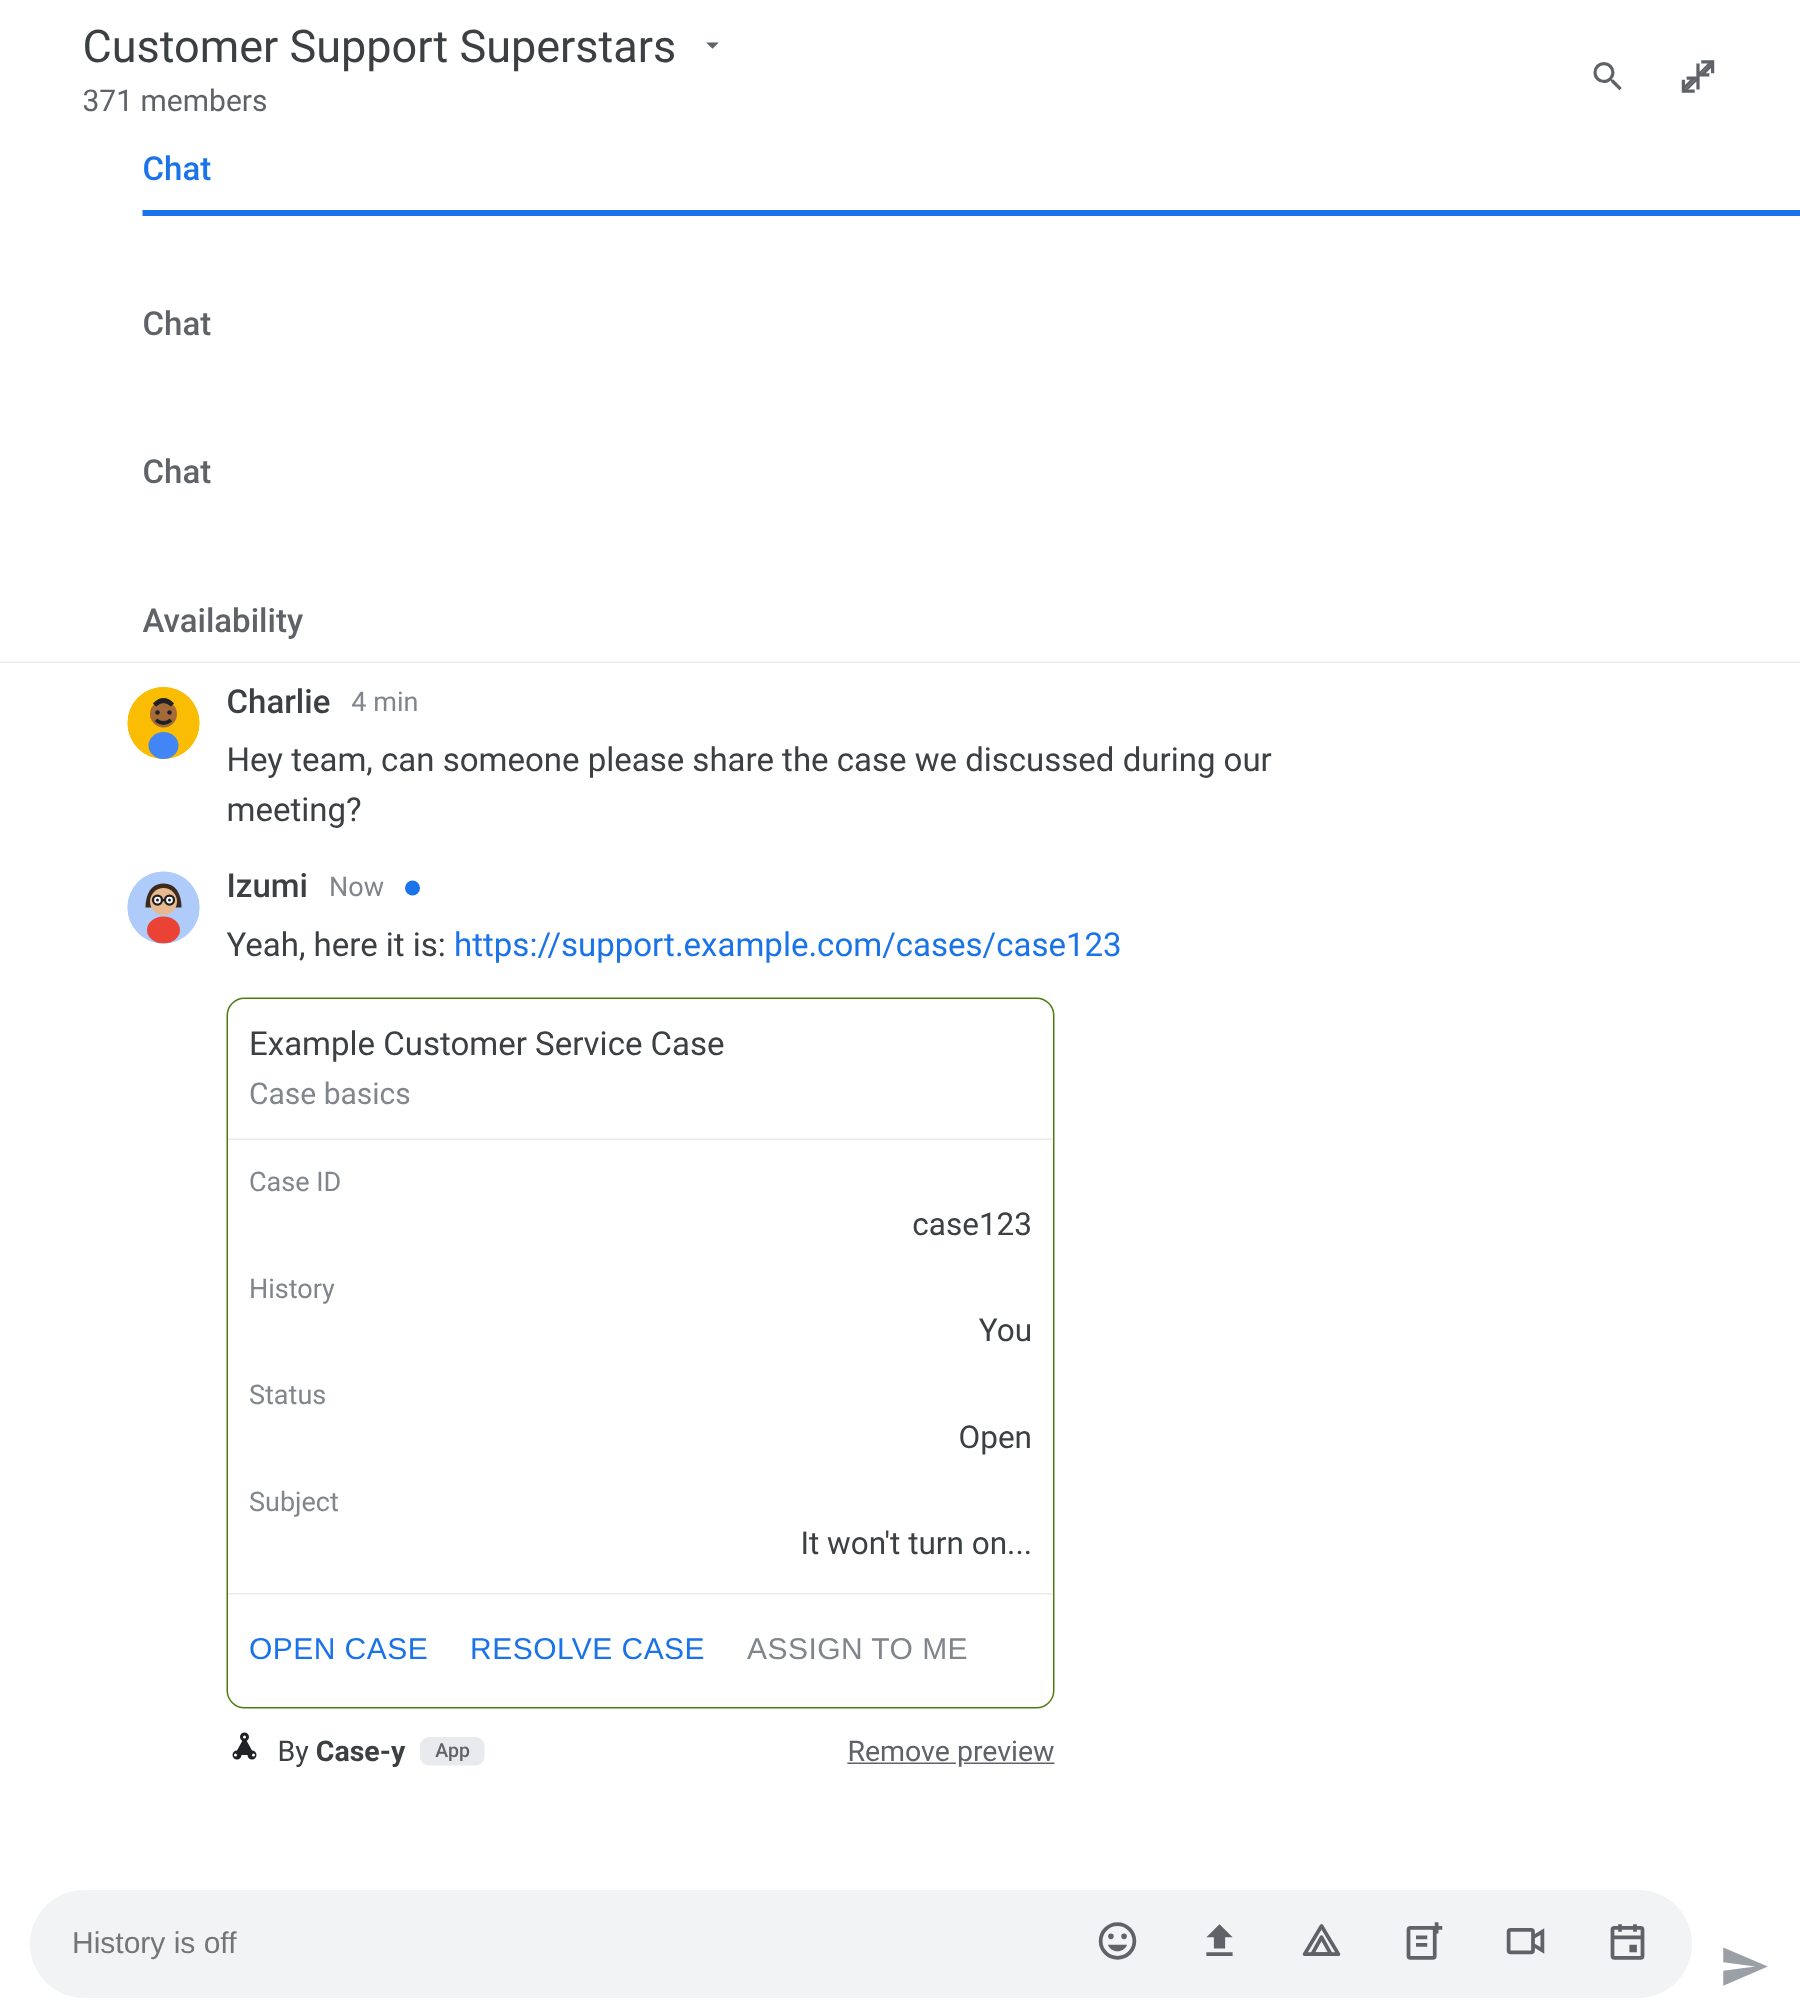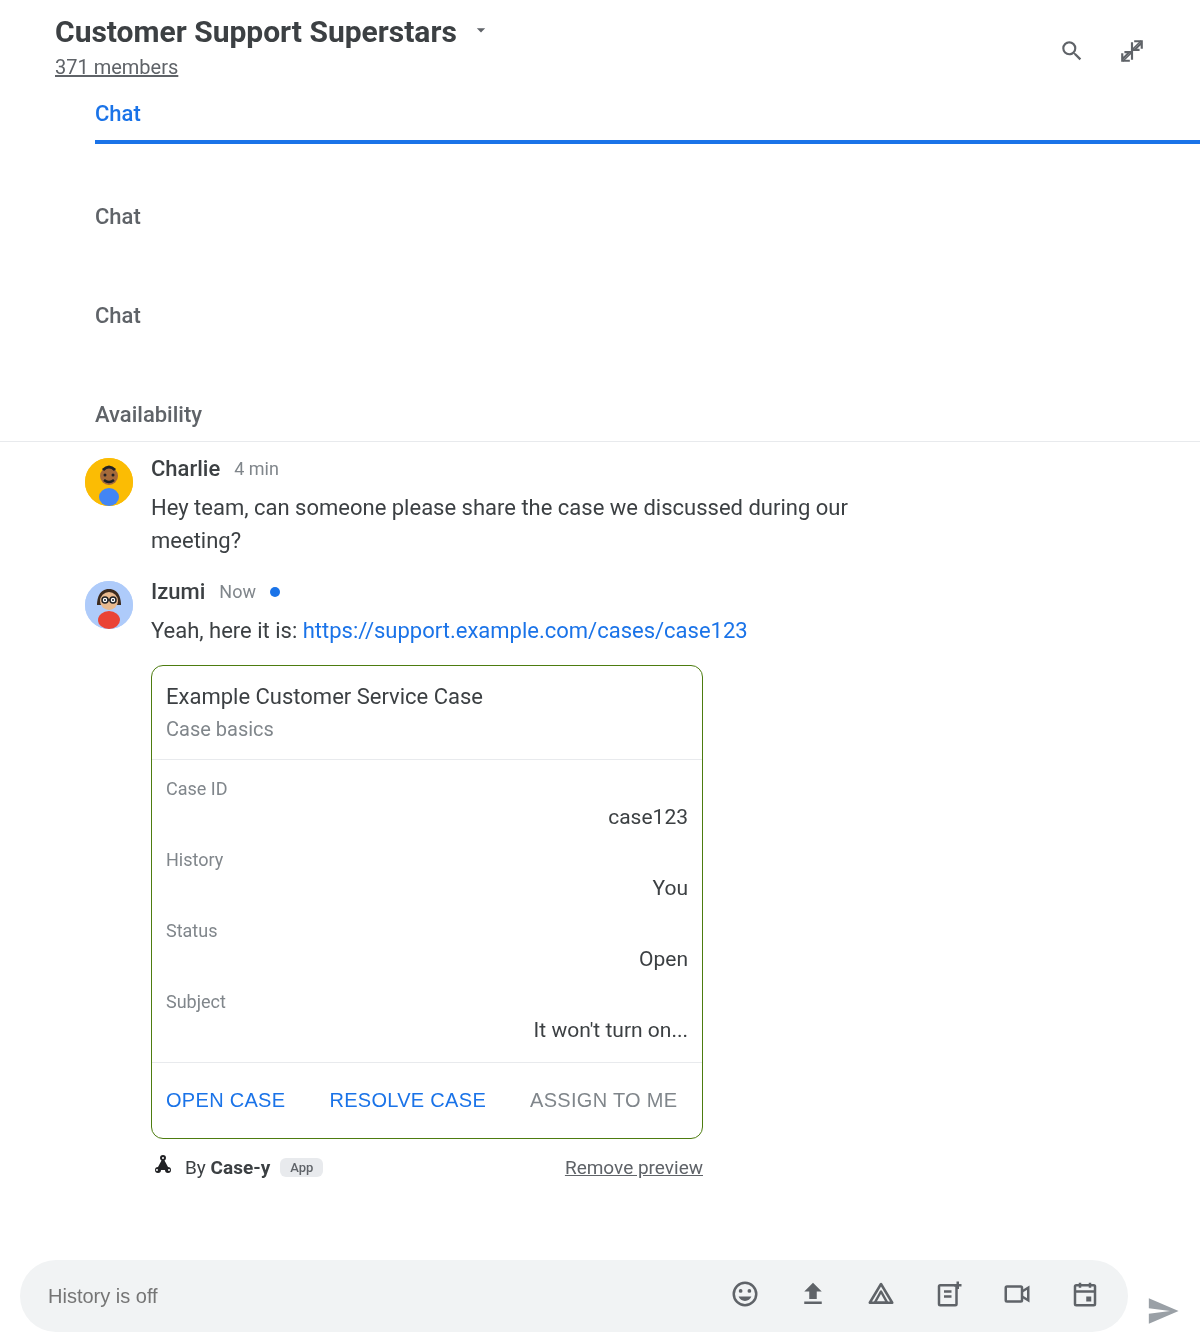--- a/index.html
+++ b/index.html
@@ -10,23 +10,23 @@
     width: 1200px;
   }
   .header {
     padding: 14px 55px 0 55px;
     display: flex;
     justify-content: space-between;
     align-items: flex-start;
   }
   .header-left { flex: 1; }
   .room-title-row { display: flex; align-items: center; gap: 14px; }
-  .room-title { font-size: 30px; font-weight: 700; color: #3c4043; }
+  .room-title { font-size: 30px; font-weight: 400; color: #3c4043; }
   .dropdown-icon svg { width: 20px; height: 20px; fill: #5f6368; }
-  .member-count { font-size: 20px; color: #5f6368; margin-top: 6px; text-decoration: underline; }
+  .member-count { font-size: 20px; color: #5f6368; margin-top: 6px; }
   .header-icons { display: flex; gap: 34px; align-items: center; padding-top: 24px; }
   .header-icons svg { width: 26px; height: 26px; fill: #5f6368; }
   .tabs {
     display: flex;
     gap: 60px;
     padding: 22px 0 0 95px;
     border-bottom: 1px solid #e8eaed;
     flex-direction: column;
   }
   .tab {
@@ -65,21 +65,21 @@
     overflow: hidden;
   }
   .card-header { padding: 18px 14px; border-bottom: 1px solid #e8eaed; }
   .card-title { font-size: 22px; color: #3c4043; }
   .card-subtitle { font-size: 20px; color: #80868b; margin-top: 8px; }
   .card-body { padding: 18px 14px 14px 14px; border-bottom: 1px solid #e8eaed; }
   .field { margin-bottom: 20px; }
   .field:last-child { margin-bottom: 6px; }
   .field-label { font-size: 18px; color: #80868b; }
   .field-value { font-size: 21px; color: #3c4043; margin-top: 6px; text-align: right; }
-  .card-actions { padding: 26px 14px; display: flex; gap: 44px; }
+  .card-actions { padding: 26px 14px; display: flex; gap: 28px; }
   .card-btn {
     font-size: 20px; font-weight: 500; color: #1a73e8;
     background: none; border: none; cursor: pointer; letter-spacing: .3px;
   }
   .card-btn.disabled { color: #80868b; cursor: default; }
   .card-footer {
     display: flex; justify-content: space-between; align-items: center;
     width: 552px; margin-top: 14px;
   }
   .card-by { display: flex; align-items: center; gap: 10px; color: #3c4043; font-size: 19px; }

